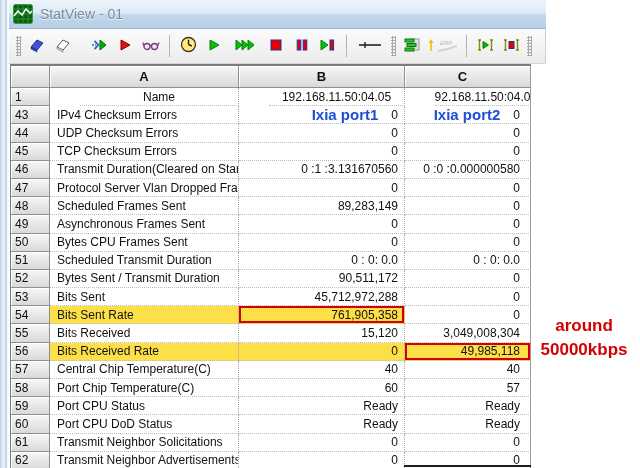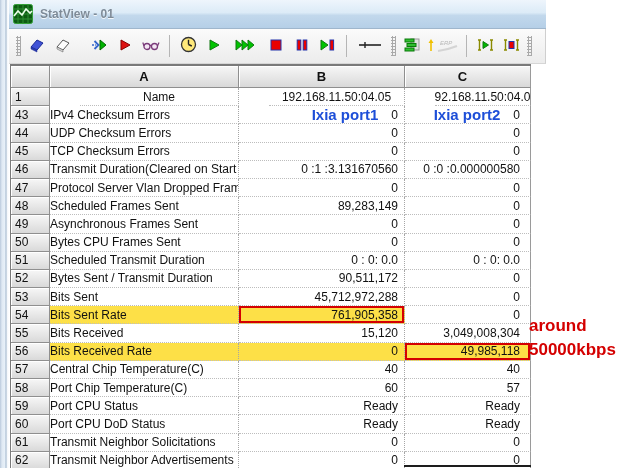--- a/index.html
+++ b/index.html
@@ -8,21 +8,21 @@
 
   
   .left-frame{position:absolute;left:0;top:0;width:9px;height:468px;
     background:linear-gradient(to right,#b9c9dc 0,#dfe9f3 2px,#e8f1f9 5px,#9fb4ca 6px,#f2f6fa 7px,#ffffff 9px);}
 
   
   .statview-window{position:absolute;left:9px;top:0;width:537px;}
   .title-bar{height:28px;display:flex;align-items:center;gap:7px;padding-left:4px;
     background:linear-gradient(#eef5fc 0%,#dcebf7 45%,#c2d8ec 55%,#b5cfe7 100%);
     border-bottom:1px solid #9fb6cc;}
-  .title-text{font-size:12px;color:#7e8b98;text-shadow:0 1px 0 rgba(255,255,255,.8);font-weight:bold;}
+  .title-text{font-size:14px;color:#7e8b98;text-shadow:0 1px 0 rgba(255,255,255,.8);}
   .win-icon{display:flex;}
 
   .toolbar{height:34px;background:linear-gradient(#fbfbfb,#ececec);
     border-bottom:1px solid #d6d6d6;border-right:1px solid #cfcfcf;
     display:flex;align-items:center;padding:0 4px;}
   .tb-btn{width:24px;height:24px;border:0;background:transparent;padding:0;margin:0 1px;
     display:flex;align-items:center;justify-content:center;}
   .tb-btn.wide{width:34px;}
   .tb-sep{width:1px;height:22px;background:#b5b5b5;margin:0 5px;}
   .tb-grip{width:5px;height:20px;margin:0 3px;
@@ -34,31 +34,31 @@
     grid-template-columns:39px 189px 166px 126px;
     grid-template-rows:22px repeat(21,18.19px);
     border-top:2px solid #7a7a7a;border-left:1px solid #7a7a7a;
     background:#fff;font-size:12px;color:#111;}
   .cell{display:flex;align-items:center;white-space:nowrap;overflow:hidden;}
   .corner,.colhead,.rh{background:linear-gradient(#f7f7f7,#d9d9d9);
     border-right:1px solid #8f8f8f;border-bottom:1px solid #8f8f8f;
     box-shadow:inset 1px 1px 0 #ffffff;}
   .colhead{justify-content:center;font-weight:bold;font-size:13px;}
   .rh{padding-left:4px;}
-  .name{border-right:1px dotted #a6a6a6;border-bottom:1px dotted #bdbdbd;}
+  .name{padding-left:7px;border-right:1px dotted #a6a6a6;border-bottom:1px dotted #bdbdbd;}
   .val{justify-content:flex-end;padding-right:6px;gap:13px;
     border-right:1px dotted #a6a6a6;border-bottom:1px dotted #bdbdbd;}
   .lastcol{border-right:1px solid #9a9a9a;padding-right:10px;}
   .ctr{justify-content:center;padding-left:0;padding-right:0;margin-left:30px;}
   .hl{background:#fde047;}
   .redbox{box-shadow:inset 0 0 0 2px #d40000;}
   .ann{color:#1d4ed8;font-weight:bold;font-size:15px;line-height:1;}
 
   
-  .annotation-right{position:absolute;left:529px;top:314px;width:110px;text-align:left;
+  .annotation-right{position:absolute;left:529px;top:314px;width:110px;text-align:center;
     color:#d40000;font-weight:bold;font-size:17px;line-height:1.4;}
 
   .bottom-line{position:absolute;left:404px;top:465px;width:127px;height:2px;background:#1d1d1d;}
 </style>
 </head>
 <body>
 
 <div class="screen">
 
   <div class="left-frame"></div>

